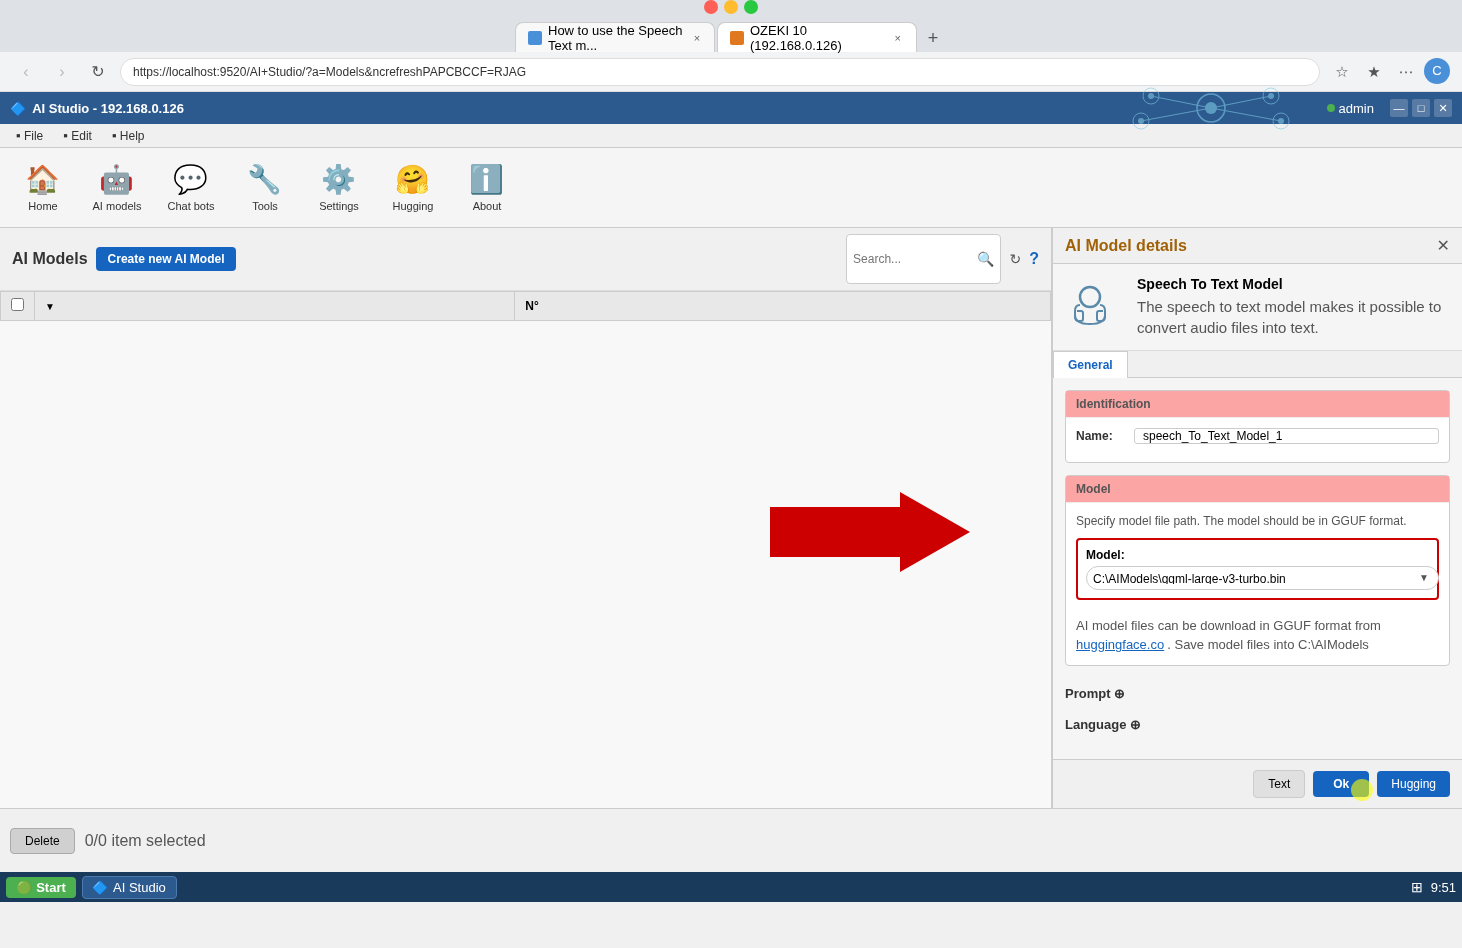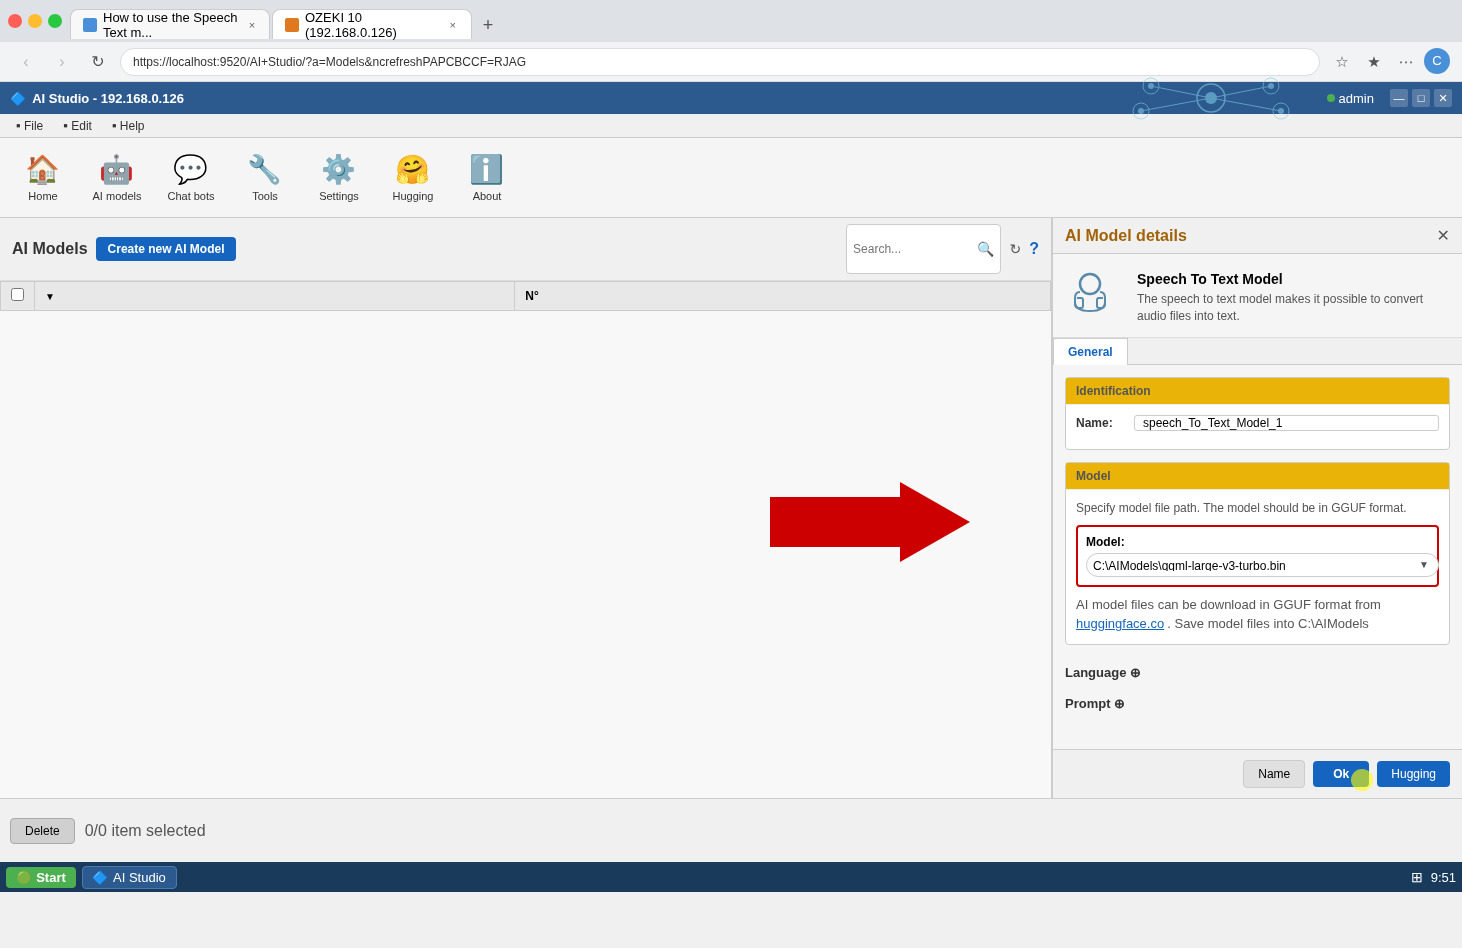--- a/index.html
+++ b/index.html
@@ -1,25 +1,26 @@
 <!DOCTYPE html>
 <html><head>
   <meta charset="utf-8">
   <style>
     * { box-sizing: border-box; margin: 0; padding: 0; font-family: Arial, sans-serif; font-size: 13px; }
     body { width: 1462px; height: 948px; overflow: hidden; background: #f0f0f0; }
 
     
     .browser-titlebar {
       background: #dee1e6;
-      height: 42px;
+      height: 52px;
       display: flex;
       align-items: center;
       padding: 0 8px;
       gap: 8px;
+      flex-direction: column;
     }
     .browser-controls { display: flex; gap: 6px; align-items: center; }
     .browser-btn { width: 14px; height: 14px; border-radius: 50%; border: none; cursor: pointer; }
     .browser-btn.close { background: #ff5f57; }
     .browser-btn.minimize { background: #febc2e; }
     .browser-btn.maximize { background: #28c840; }
     .tab-bar { display: flex; align-items: flex-end; height: 36px; gap: 2px; }
     .browser-tab {
       display: flex; align-items: center; gap: 6px;
       padding: 0 12px; height: 30px;
@@ -158,21 +159,21 @@
       justify-content: space-between;
       padding: 8px 12px;
       background: #f0f0f0;
       border-bottom: 1px solid #ccc;
     }
     .detail-title { font-size: 16px; font-weight: bold; color: #a16207; }
     .detail-close { background: none; border: none; cursor: pointer; font-size: 16px; color: #555; }
 
     .model-info { display: flex; align-items: flex-end; gap: 22px; padding: 12px; border-bottom: 1px solid #ddd; }
     .model-name { font-weight: bold; font-size: 14px; margin-bottom: 4px; }
-    .model-desc { font-size: 12px; color: #555; line-height: 1.4; }
+    .model-desc { font-size: 15px; color: #555; line-height: 1.4; }
 
     
     .detail-tabs { display: flex; border-bottom: 1px solid #ccc; background: #f0f0f0; }
     .detail-tab {
       padding: 6px 14px; cursor: pointer; font-size: 12px;
       border: 1px solid transparent; border-bottom: none;
       margin-bottom: -1px;
     }
     .detail-tab.active {
       background: #fff; border-color: #ccc; border-bottom-color: #fff;
@@ -181,32 +182,32 @@
 
     
     .detail-body { flex: 1; overflow-y: auto; padding: 12px; }
     .section-group {
       border: 1px solid #ccc; border-radius: 4px; margin-bottom: 12px;
       background: white;
     }
     .section-title {
       font-size: 12px; font-weight: bold; color: #555;
       padding: 6px 10px; border-bottom: 1px solid #eee;
-      background: #eab308;
+      background: #fca5a5;
     }
     .section-body { padding: 10px; }
     .form-row { display: flex; align-items: center; margin-bottom: 8px; gap: 8px; }
     .form-label { font-size: 12px; font-weight: bold; color: #333; min-width: 50px; }
     .form-input {
       flex: 1; height: 16px; border: 1px solid #ccc; border-radius: 3px;
       padding: 0 8px; font-size: 12px;
     }
     .form-text { font-size: 12px; color: #555; line-height: 1.4; margin-bottom: 8px; }
 
-    .model-select-group { border: 2px solid #cc0000; border-radius: 4px; padding: 8px; margin-bottom: 8px; }
+    .model-select-group { border: 2px solid #cc0000; border-radius: 4px; padding: 8px; margin-bottom: 16px; }
     .model-select-label { font-size: 12px; font-weight: bold; margin-bottom: 4px; }
     .model-select-wrapper { display: flex; align-items: center; }
     .model-select {
       flex: 1; height: 24px; border: 1px solid #ccc; border-radius: 13px;
       padding: 5px 6px; font-size: 12px; appearance: none; background: white;
     }
     .select-arrow { margin-left: -20px; font-size: 10px; color: #555; pointer-events: none; }
 
     .download-info { font-size: 11px; color: #555; line-height: 1.5; }
     .download-link { color: #1565c0; text-decoration: underline; cursor: pointer; }
@@ -488,30 +489,30 @@
             </div>
             <div class="download-info">
               <span>AI model files can be download in GGUF format from</span>
               <span class="download-link">huggingface.co</span>
               <span>. Save model files into C:\AIModels</span>
             </div>
           </div>
         </div>
 
         <div class="collapsible-section">
+          <span>Prompt ⊕</span>
+        </div>
+
+        <div class="collapsible-section">
           <span>Language ⊕</span>
         </div>
-
-        <div class="collapsible-section">
-          <span>Prompt ⊕</span>
-        </div>
       </div>
 
       <div class="detail-footer">
-        <button class="btn-back">Name</button>
+        <button class="btn-back">Text</button>
         <div style="position:relative; display:inline-block;">
           <button class="btn-ok">Ok</button>
           <div class="cursor-highlight" style="position:absolute; bottom:-4px; right:-4px; width:22px; height:22px;"></div>
         </div>
         <button class="btn-cancel">Hugging</button>
       </div>
     </div>
   </div>
 
   <div style="position:absolute; left:770px; top:400px; z-index:100; pointer-events:none;">

